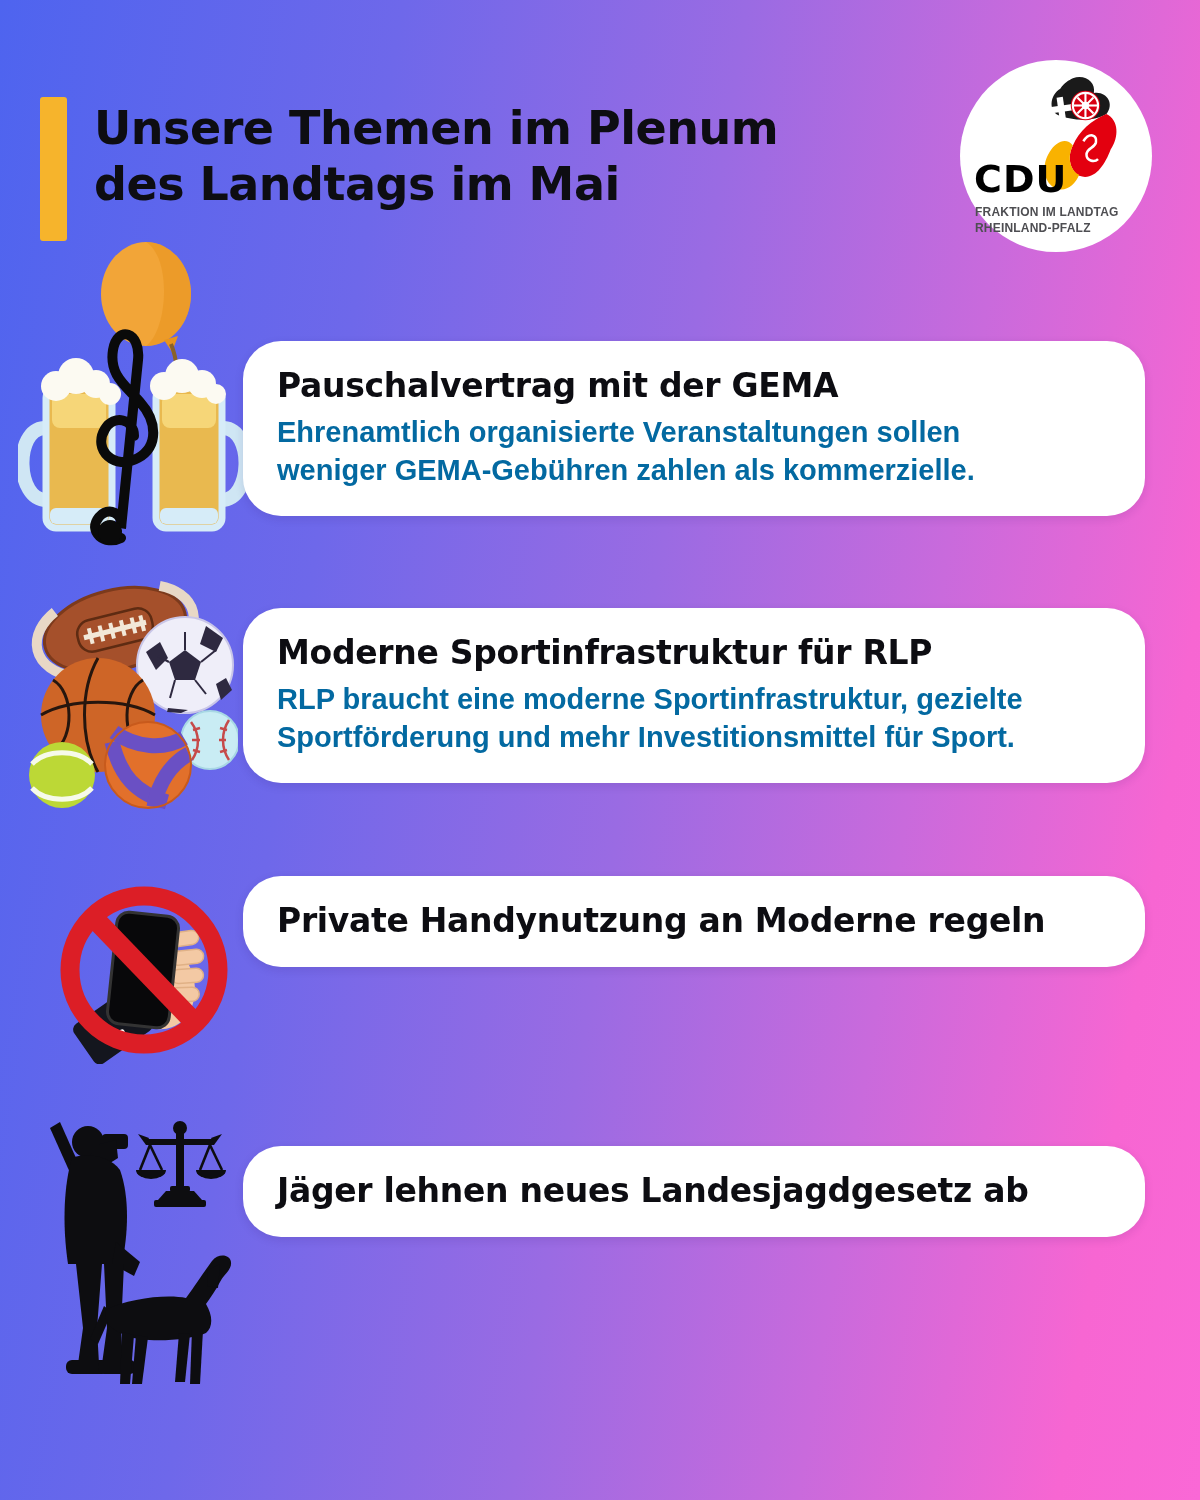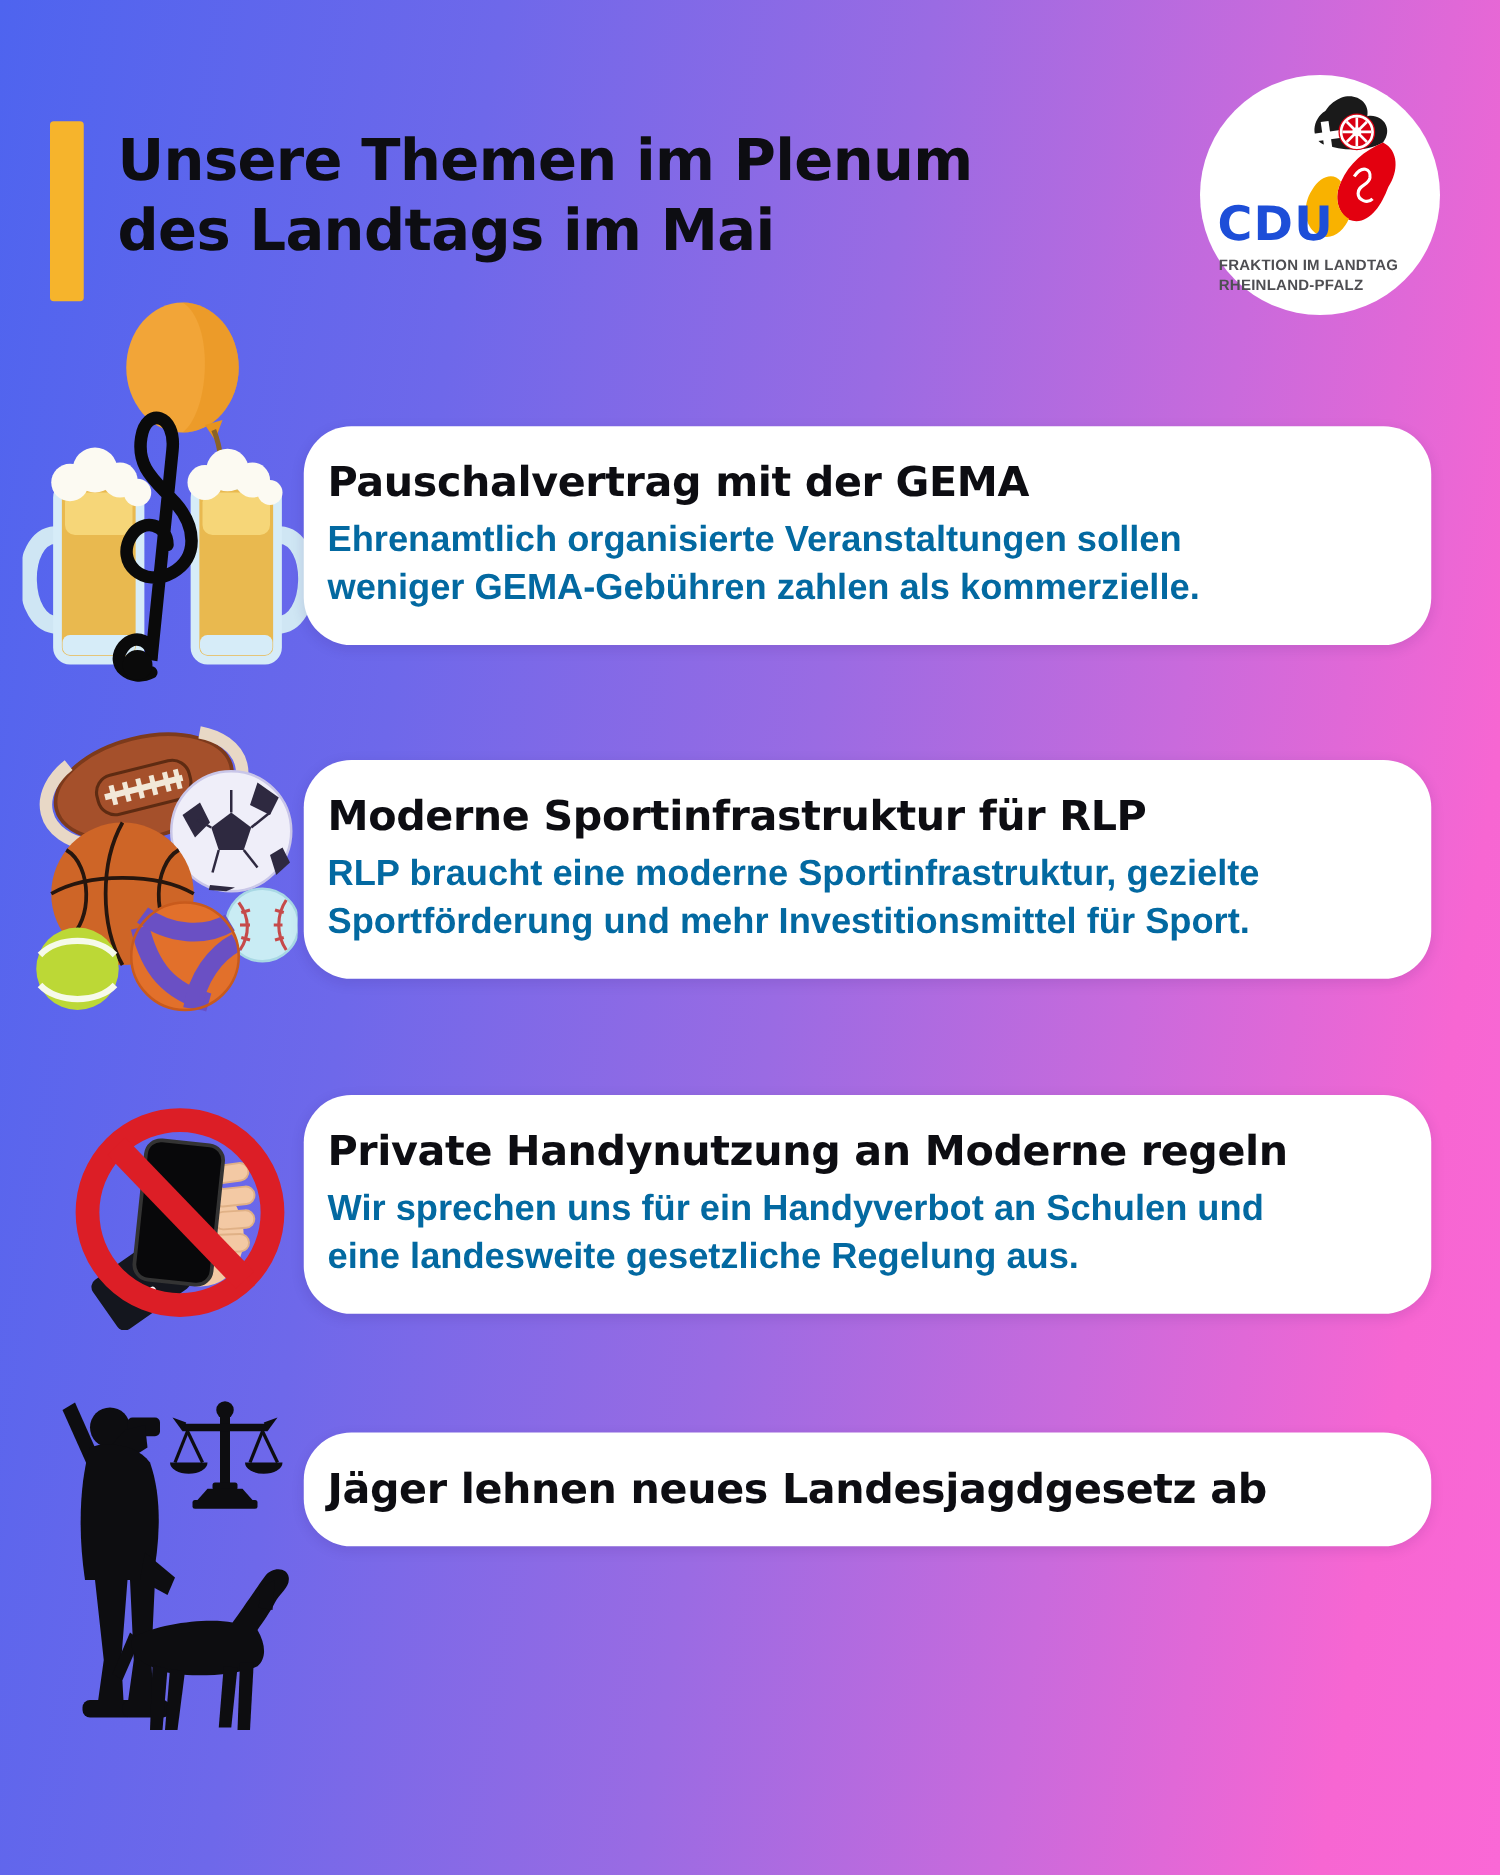--- a/index.html
+++ b/index.html
@@ -11,27 +11,27 @@
   .accent-bar{position:absolute;left:40px;top:97px;width:27px;height:144px;background:#F6B42C;border-radius:3px;}
   .title{
     position:absolute;left:94px;top:100px;margin:0;
     font-family:"DejaVu Sans",sans-serif;font-weight:bold;font-size:46px;line-height:1.22;
     letter-spacing:-0.5px;color:#0D0D12;white-space:pre-line;
   }
   
   .logo{position:absolute;left:960px;top:60px;width:192px;height:192px;background:#fff;border-radius:50%;}
   .logo-map{position:absolute;left:58px;top:14px;}
   .logo-org{position:absolute;left:14px;top:100px;font-family:"DejaVu Sans",sans-serif;font-weight:bold;
-    font-size:38px;line-height:1;color:#1d4ed8;letter-spacing:1px;}
+    font-size:38px;line-height:1;color:#000000;letter-spacing:1px;}
   .logo-sub{position:absolute;left:15px;font-size:12px;font-weight:bold;color:#4E4E52;letter-spacing:0.2px;line-height:1;}
   .logo-sub.l1{top:146px;} .logo-sub.l2{top:162px;}
   
   .card{
     position:absolute;left:243px;width:902px;box-sizing:border-box;background:#fff;border-radius:38px;
-    padding:24px 28px 26px 19px;box-shadow:0 3px 10px rgba(40,20,90,.12);
+    padding:24px 28px 26px 34px;box-shadow:0 3px 10px rgba(40,20,90,.12);
   }
   .card h2{
     margin:0;font-family:"DejaVu Sans",sans-serif;font-weight:bold;font-size:33px;line-height:1.25;
     letter-spacing:-0.3px;color:#0D0D12;white-space:nowrap;
   }
   .card p{
     margin:8px 0 0 0;font-family:"Liberation Sans",sans-serif;font-weight:bold;font-size:29px;
     line-height:1.31;color:#0369a1;white-space:pre-line;
   }
   .card.c1{top:341px;} .card.c2{top:608px;} .card.c3{top:876px;} .card.c4{top:1146px;}
@@ -257,21 +257,19 @@
   </section>
 
   <section class="card c2">
     <h2>Moderne Sportinfrastruktur für RLP</h2>
     <p>RLP braucht eine moderne Sportinfrastruktur, gezielte
 Sportförderung und mehr Investitionsmittel für Sport.</p>
   </section>
 
   <section class="card c3">
     <h2>Private Handynutzung an Moderne regeln</h2>
-    <p>Wir sprechen uns für ein Handyverbot an Schulen und
-eine landesweite gesetzliche Regelung aus.</p>
   </section>
 
   <section class="card c4">
     <h2>Jäger lehnen neues Landesjagdgesetz ab</h2>
   </section>
 
 </div>
 
 </body></html>

